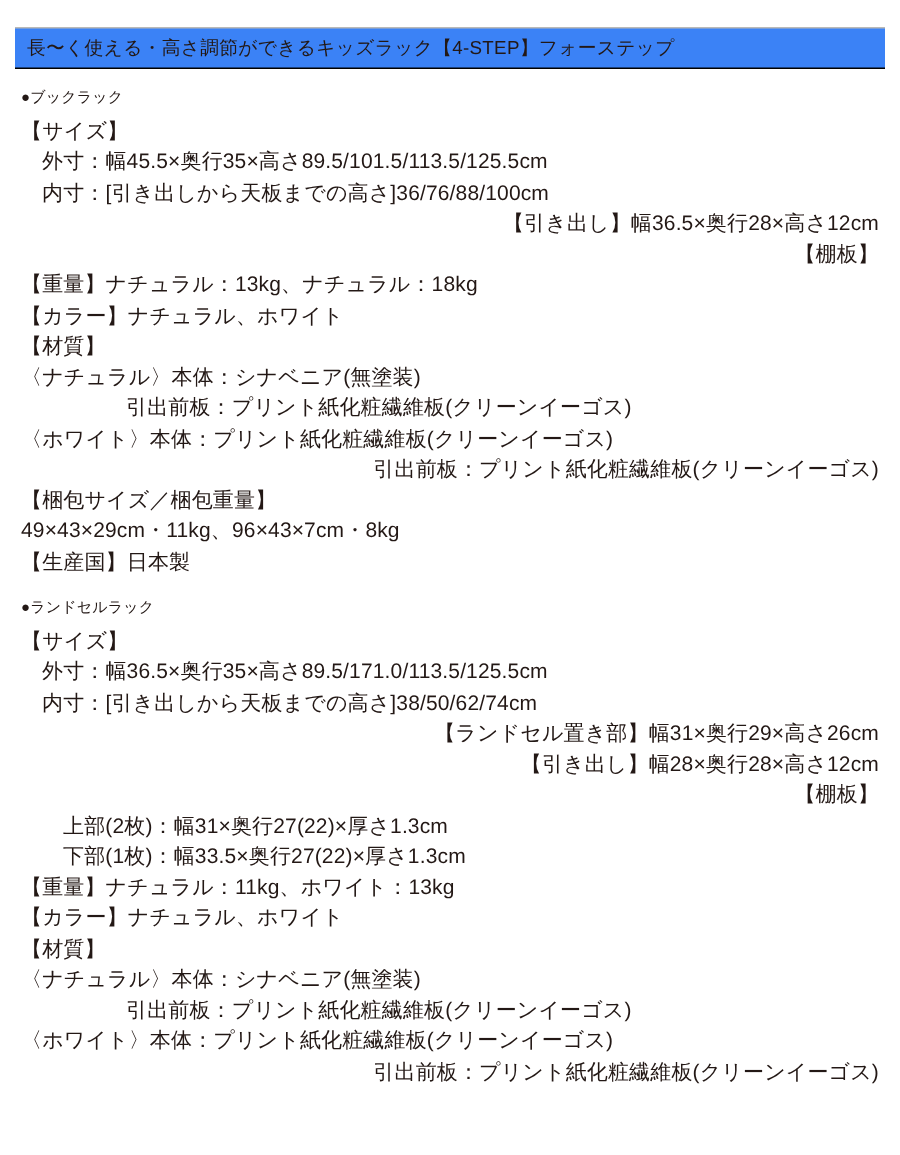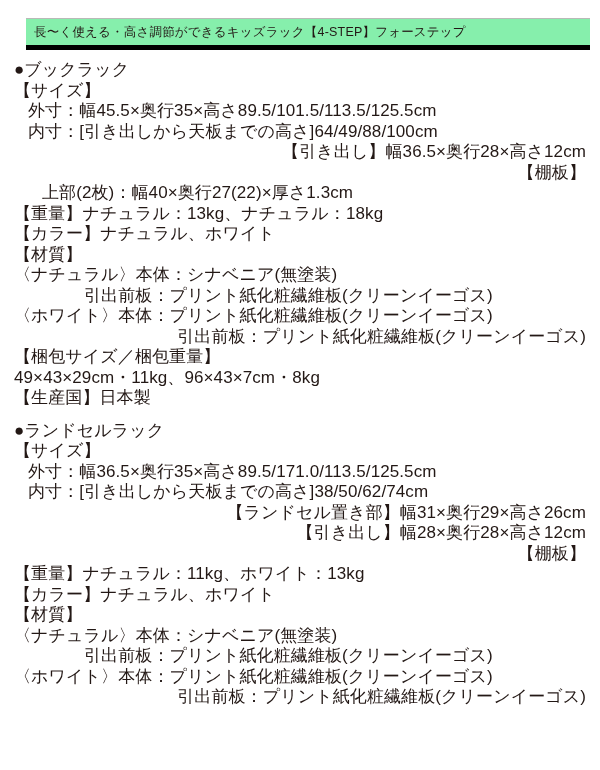--- a/index.html
+++ b/index.html
@@ -15,87 +15,88 @@
     font-size: 11.5px;
   }
   .page {
     width: 600px;
     height: 770px;
     box-sizing: border-box;
     padding: 0;
     position: relative;
   }
   .title-bar {
-    margin: 18px 10px 0 26px;
-    background: #86efac;
+    margin: 18px 10px 0 10px;
+    background: #3b82f6;
     border-top: 1px solid #b9b9b7;
-    border-bottom: 5px solid #000000;
+    border-bottom: 1px solid #000000;
     height: 26px;
     line-height: 26px;
     padding-left: 8px;
     font-size: 12.5px;
     color: #231815;
     letter-spacing: 0.2px;
   }
   .content {
     padding: 10px 14px 0 14px;
   }
   .line {
     line-height: 20.5px;
     white-space: pre;
-    font-size: 17px;
+    font-size: 14px;
     letter-spacing: 0.1px;
   }
   .ind-0  { padding-left: 0px; }
   .ind-1  { padding-left: 14px; }
   .ind-2  { padding-left: 28px; }
   .ind-3  { padding-left: 42px; text-align: right; }
   .ind-5  { padding-left: 70px; }
   .gap { height: 12px; }
   .bullet-line {
-    font-size: 17px;
+    font-size: 10px;
   }
 </style>
 </head>
 <body>
 
 <div class="page">
 
   <div class="title-bar">長〜く使える・高さ調節ができるキッズラック【4-STEP】フォーステップ</div>
 
   <div class="content">
     <div id="sections-root">
         <div>
           <div class="line bullet-line ind-0">●ブックラック</div>
           <div class="line ind-0">【サイズ】</div>
           <div class="line ind-1">外寸：幅45.5×奥行35×高さ89.5/101.5/113.5/125.5cm</div>
-          <div class="line ind-1">内寸：[引き出しから天板までの高さ]64/49/88/100cm</div>
+          <div class="line ind-1">内寸：[引き出しから天板までの高さ]36/76/88/100cm</div>
           <div class="line ind-3">【引き出し】幅36.5×奥行28×高さ12cm</div>
           <div class="line ind-3">【棚板】</div>
-          <div class="line ind-2">上部(2枚)：幅40×奥行27(22)×厚さ1.3cm</div>
           <div class="line ind-0">【重量】ナチュラル：13kg、ナチュラル：18kg</div>
           <div class="line ind-0">【カラー】ナチュラル、ホワイト</div>
           <div class="line ind-0">【材質】</div>
           <div class="line ind-0">〈ナチュラル〉本体：シナベニア(無塗装)</div>
           <div class="line ind-5">引出前板：プリント紙化粧繊維板(クリーンイーゴス)</div>
           <div class="line ind-0">〈ホワイト〉本体：プリント紙化粧繊維板(クリーンイーゴス)</div>
           <div class="line ind-3">引出前板：プリント紙化粧繊維板(クリーンイーゴス)</div>
           <div class="line ind-0">【梱包サイズ／梱包重量】</div>
           <div class="line ind-0">49×43×29cm・11kg、96×43×7cm・8kg</div>
           <div class="line ind-0">【生産国】日本製</div>
         </div>
         <div class="gap"></div>
         <div>
           <div class="line bullet-line ind-0">●ランドセルラック</div>
           <div class="line ind-0">【サイズ】</div>
           <div class="line ind-1">外寸：幅36.5×奥行35×高さ89.5/171.0/113.5/125.5cm</div>
           <div class="line ind-1">内寸：[引き出しから天板までの高さ]38/50/62/74cm</div>
           <div class="line ind-3">【ランドセル置き部】幅31×奥行29×高さ26cm</div>
           <div class="line ind-3">【引き出し】幅28×奥行28×高さ12cm</div>
           <div class="line ind-3">【棚板】</div>
+          <div class="line ind-2">上部(2枚)：幅31×奥行27(22)×厚さ1.3cm</div>
+          <div class="line ind-2">下部(1枚)：幅33.5×奥行27(22)×厚さ1.3cm</div>
           <div class="line ind-0">【重量】ナチュラル：11kg、ホワイト：13kg</div>
           <div class="line ind-0">【カラー】ナチュラル、ホワイト</div>
           <div class="line ind-0">【材質】</div>
           <div class="line ind-0">〈ナチュラル〉本体：シナベニア(無塗装)</div>
           <div class="line ind-5">引出前板：プリント紙化粧繊維板(クリーンイーゴス)</div>
           <div class="line ind-0">〈ホワイト〉本体：プリント紙化粧繊維板(クリーンイーゴス)</div>
           <div class="line ind-3">引出前板：プリント紙化粧繊維板(クリーンイーゴス)</div>
         </div>
       </div>
   </div>

